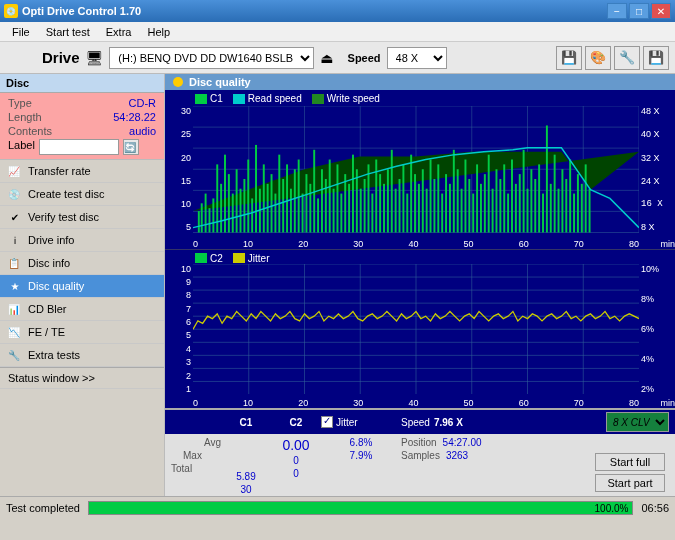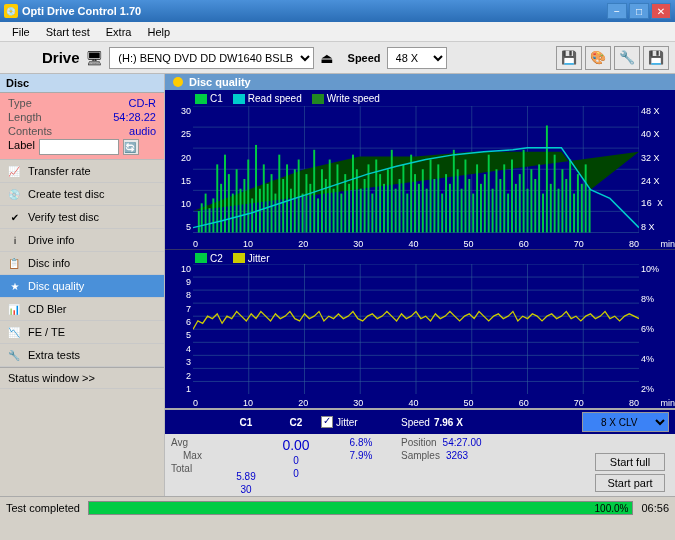--- a/index.html
+++ b/index.html
@@ -181,22 +181,23 @@
       height: 88px;
     }
 
     .check-icon { display: inline-block; width: 12px; height: 12px; background: white; border: 1px solid #888; position: relative; }
     .check-icon::after { content: '✓'; position: absolute; top: -2px; left: 1px; font-size: 10px; color: #000080; }
 
     .clv-select {
       height: 20px;
       font-size: 10px;
       border: 1px solid #999;
-      background: #3b82f6;
-      padding: 0 14px;
+      background: #15803d;
+      padding: 0 2px;
+      font-style: italic;
     }
   </style>
 </head>
 <body>
 
 <div class="title-bar">
   <div class="title-bar-left">
     <div class="title-bar-icon">💿</div>
     <span>Opti Drive Control 1.70</span>
   </div>
@@ -579,21 +580,21 @@
           <span style="font-weight:bold;">7.96 X</span>
         </div>
         <select class="clv-select">
           <option>8 X CLV</option>
         </select>
       </div>
 
       <div style="display:flex;align-items:stretch;padding:2px 6px;gap:0;">
 
         <div style="display:flex;flex-direction:column;width:50px;">
-          <span style="font-size:10px;color:#555;padding:1px 0;">Avg</span>
+          <span style="font-size:10px;color:#555;padding:1px 0;text-align:right;">Avg</span>
           <span style="font-size:10px;color:#555;padding:1px 12px;">Max</span>
           <span style="font-size:10px;color:#555;padding:1px 0;">Total</span>
         </div>
         <div style="display:flex;flex-direction:column;width:50px;margin-top:34px;">
           <span style="font-size:10px;color:#0000cc;padding:1px 4px;text-align:center;">5.89</span>
           <span style="font-size:10px;color:#0000cc;padding:1px 4px;text-align:center;">30</span>
           <span style="font-size:10px;color:#0000cc;padding:1px 4px;text-align:center;">19230</span>
         </div>
         <div style="display:flex;flex-direction:column;width:50px;">
           <span style="font-size:14px;color:#0000cc;padding:1px 4px;text-align:center;">0.00</span>

